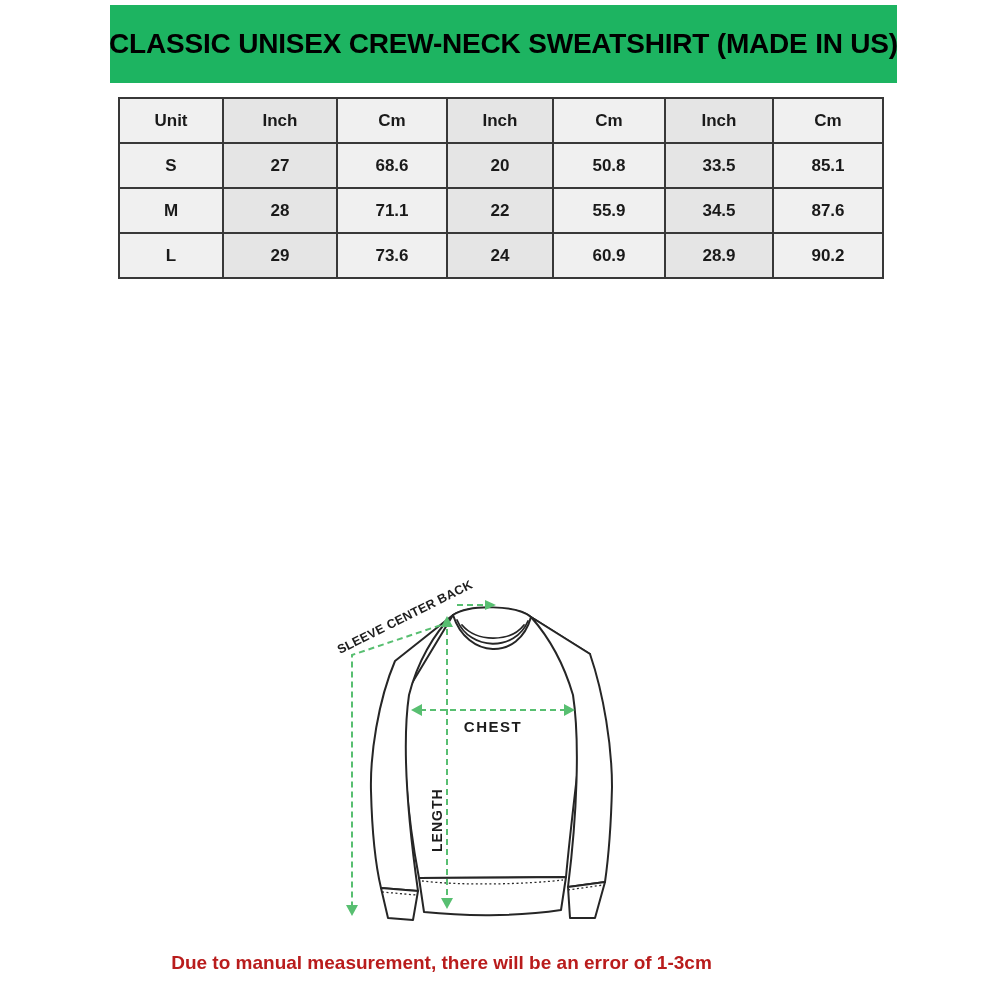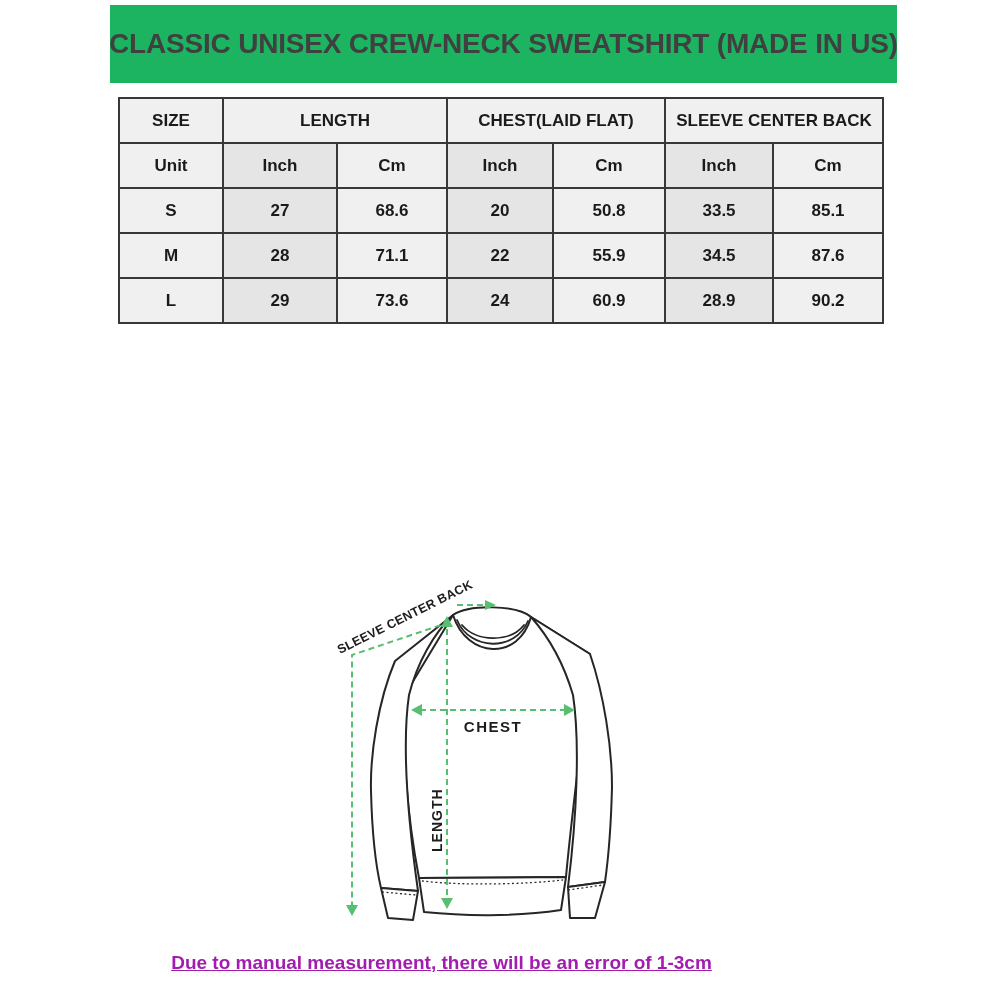--- a/index.html
+++ b/index.html
@@ -7,21 +7,21 @@
   .page {
     position:relative; width:1000px; height:1000px; background:#ffffff;
     font-family:"Liberation Sans", sans-serif; overflow:hidden;
   }
   
   .banner {
     position:absolute; left:110px; top:5px; width:787px; height:78px;
     background:#1db461; display:flex; align-items:center; justify-content:center;
   }
   .banner h1 {
-    color:#404040; font-size:28px; font-weight:bold; letter-spacing:-0.2px;
+    color:#000000; font-size:28px; font-weight:bold; letter-spacing:-0.2px;
     white-space:nowrap;
   }
   
   table.size-table {
     position:absolute; left:118px; top:97px; width:764px;
     border-collapse:collapse; table-layout:fixed;
   }
   .size-table th, .size-table td {
     border:2px solid #383838; height:45px; padding:0;
     text-align:center; vertical-align:middle;
@@ -33,21 +33,21 @@
   .diagram { position:absolute; left:300px; top:575px; width:400px; height:390px; }
   .diagram .outline { fill:#ffffff; stroke:#262626; stroke-width:2; stroke-linejoin:round; stroke-linecap:round; }
   .diagram .innerline { fill:none; stroke:#262626; stroke-width:1.8; stroke-linecap:round; }
   .diagram .stitch { fill:none; stroke:#2b2b2b; stroke-width:1.3; stroke-dasharray:2 2.5; }
   .diagram .measure { fill:none; stroke:#58bf71; stroke-width:2; stroke-dasharray:6 4; }
   .diagram .arrowhead { fill:#58bf71; stroke:none; }
   .diagram text { fill:#1d1d1d; font-family:"Liberation Sans", sans-serif; font-weight:bold; }
   
   .footer-note {
     position:absolute; left:0; top:952px; width:883px; text-align:center;
-    color:#a21caf; font-size:19px; font-weight:bold;text-decoration:underline;
+    color:#b91c1c; font-size:19px; font-weight:bold;
   }
 </style>
 </head>
 <body>
 
 <div class="page">
 
   <header class="banner">
     <h1>CLASSIC UNISEX CREW-NECK SWEATSHIRT (MADE IN US)</h1>
   </header>
@@ -56,26 +56,20 @@
     <colgroup>
       <col style="width:104px">
         <col style="width:114px">
         <col style="width:110px">
       <col style="width:106px">
         <col style="width:112px">
         <col style="width:108px">
         <col style="width:110px">
     </colgroup>
     <thead>
-      <tr>
-        <th class="g">SIZE</th>
-        <th class="g" colspan="2">LENGTH</th>
-        <th class="g" colspan="2">CHEST(LAID FLAT)</th>
-        <th class="g" colspan="2">SLEEVE CENTER BACK</th>
-      </tr>
       <tr>
         <th class="g">Unit</th>
         <td class="w">Inch</td>
         <td class="g">Cm</td>
         <td class="w">Inch</td>
         <td class="g">Cm</td>
         <td class="w">Inch</td>
         <td class="g">Cm</td>
       </tr>
     </thead>

